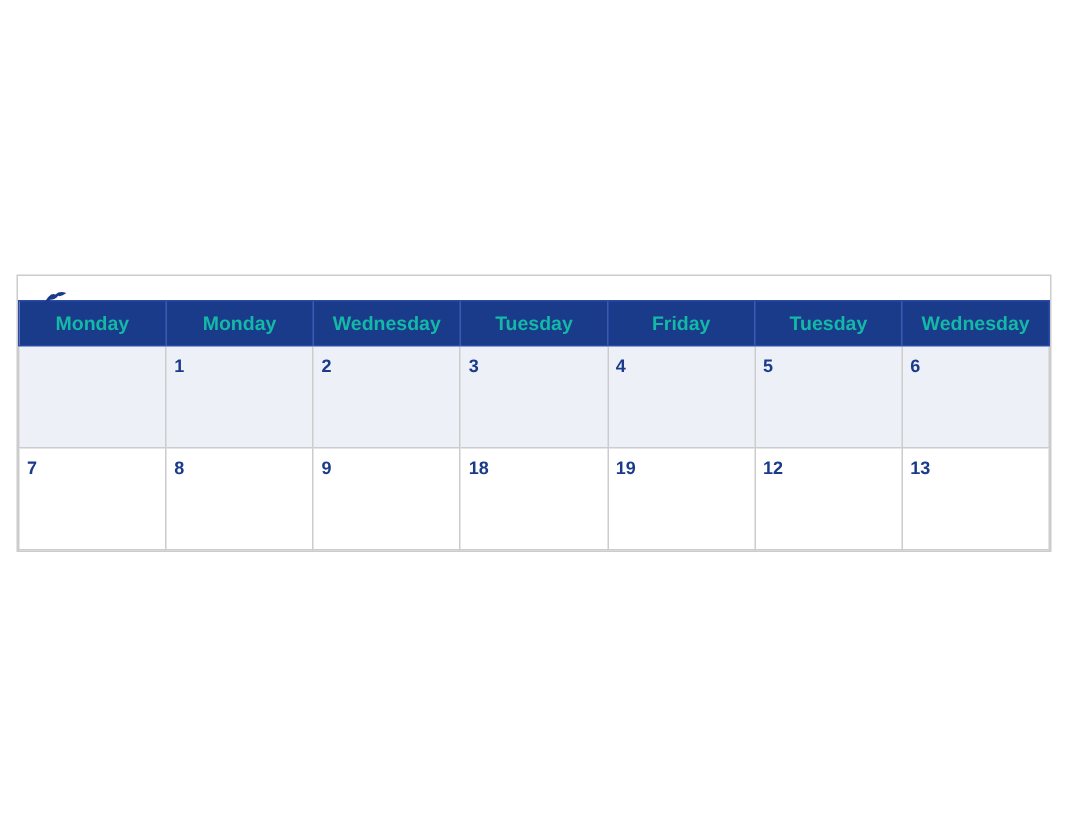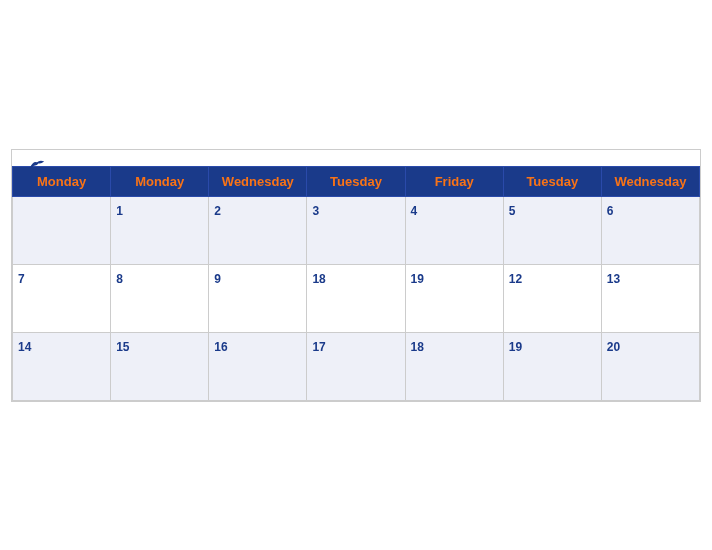--- a/index.html
+++ b/index.html
@@ -63,21 +63,21 @@
       transform: translateY(-50%);
       font-size: 13px;
       color: #333;
     }
     .calendar-grid {
       width: 100%;
       border-collapse: collapse;
     }
     .calendar-grid th {
       background-color: #1a3a8a;
-      color: #f97316;
+      color: #14b8a6;
       font-size: 13px;
       font-weight: bold;
       text-align: center;
       padding: 7px 4px;
       border: 1px solid #2a4aaa;
     }
     .calendar-grid td {
       border: 1px solid #ccc;
       vertical-align: top;
       width: calc(100% / 7);
@@ -138,24 +138,15 @@
         </tr>
         <tr>
           <td><span class="day-num">7</span></td>
           <td><span class="day-num">8</span></td>
           <td><span class="day-num">9</span></td>
           <td><span class="day-num">18</span></td>
           <td><span class="day-num">19</span></td>
           <td><span class="day-num">12</span></td>
           <td><span class="day-num">13</span></td>
         </tr>
-        <tr>
-          <td><span class="day-num">14</span></td>
-          <td><span class="day-num">15</span></td>
-          <td><span class="day-num">16</span></td>
-          <td><span class="day-num">17</span></td>
-          <td><span class="day-num">18</span></td>
-          <td><span class="day-num">19</span></td>
-          <td><span class="day-num">20</span></td>
-        </tr>
       </tbody>
   </table>
 </div>
 
 </body></html>

